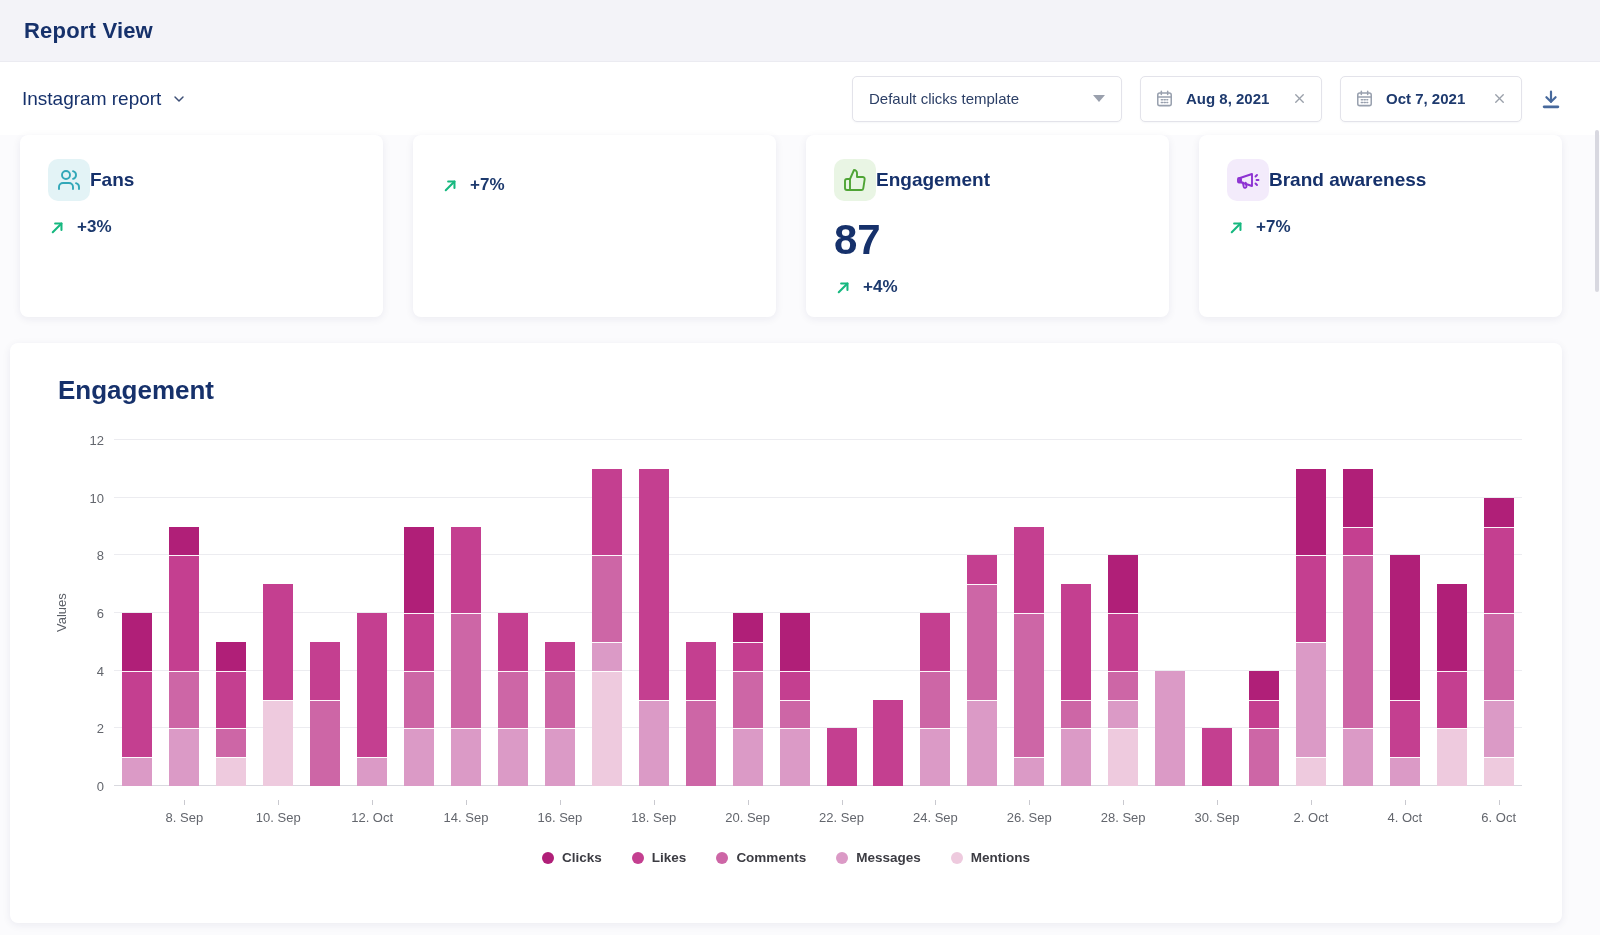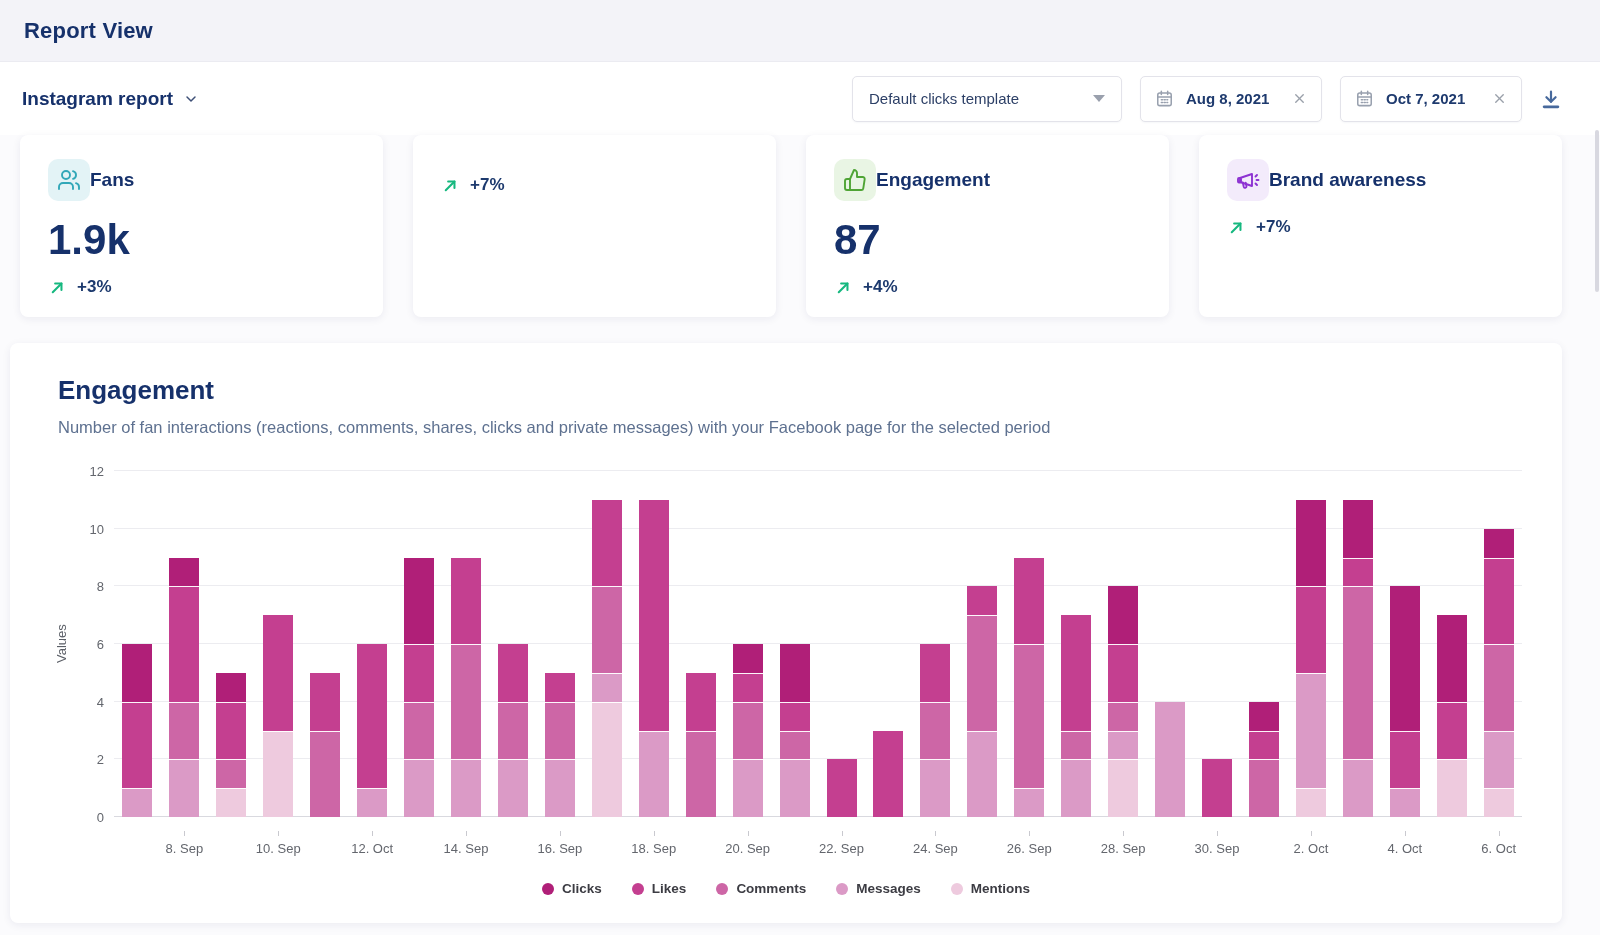--- a/index.html
+++ b/index.html
@@ -17,21 +17,21 @@
     display:flex; align-items:center; padding:0 24px;
   }
   .page-header h1 { font-size:22px; font-weight:600; color:#16316b; letter-spacing:.2px; }
 
   
   .toolbar {
     background:#fff; display:flex; align-items:center; justify-content:space-between;
     padding:14px 38px 14px 22px; height:73px;
   }
   .report-picker { display:flex; align-items:center; gap:10px; cursor:pointer; }
-  .report-picker .name { font-size:19px; font-weight:700; color:#16316b; }
+  .report-picker .name { font-size:19px; font-weight:400; color:#16316b; }
   .toolbar-right { display:flex; align-items:center; gap:18px; }
   .select-box {
     width:270px; height:46px; border:1px solid #e3e3ea; border-radius:5px; background:#fff;
     display:flex; align-items:center; justify-content:space-between; padding:0 16px; cursor:pointer;
     box-shadow:0 1px 2px rgba(30,40,90,.04);
   }
   .select-box .val { font-size:15px; color:#2c3f66; }
   .caret { width:0; height:0; border-left:6px solid transparent; border-right:6px solid transparent; border-top:7px solid #9aa0ad; }
   .date-box {
     height:46px; min-width:182px; border:1px solid #e3e3ea; border-radius:5px; background:#fff;
@@ -178,21 +178,20 @@
       <div class="icon-tile" style="background:#e3f3f6">
         <svg width="24" height="24" viewBox="0 0 24 24" fill="none" stroke="#31a7b8" stroke-width="1.9" stroke-linecap="round" stroke-linejoin="round">
             <path d="M16 21v-2a4 4 0 0 0-4-4H6a4 4 0 0 0-4 4v2"></path>
             <circle cx="9" cy="7" r="4"></circle>
             <path d="M22 21v-2a4 4 0 0 0-3-3.87"></path>
             <path d="M16 3.13a4 4 0 0 1 0 7.75"></path>
           </svg>
       </div>
       <span class="card-label">Fans</span>
     </div>
-    <div class="card-value">1.9k</div>
     <div class="card-delta">
       <span>
         <svg width="19" height="19" viewBox="0 0 24 24" fill="none" stroke="#16b87f" stroke-width="2.6" stroke-linecap="round" stroke-linejoin="round">
             <line x1="6" y1="18" x2="17" y2="7"></line>
             <polyline points="9 7 17 7 17 15"></polyline>
           </svg>
       </span>
       <span class="pct">+3%</span>
     </div>
   </div>
@@ -252,21 +251,20 @@
             <polyline points="9 7 17 7 17 15"></polyline>
           </svg>
       </span>
       <span class="pct">+7%</span>
     </div>
   </div>
 </div>
 
 <div class="chart-card">
   <h2>Engagement</h2>
-  <div class="chart-sub">Number of fan interactions (reactions, comments, shares, clicks and private messages) with your Facebook page for the selected period</div>
 
   <div class="chart-wrap">
     <div class="y-axis-title">Values</div>
     <div class="y-axis">
         <div class="y-tick" style="bottom: 0%;">0</div>
         <div class="y-tick" style="bottom: 16.6667%;">2</div>
         <div class="y-tick" style="bottom: 33.3333%;">4</div>
         <div class="y-tick" style="bottom: 50%;">6</div>
         <div class="y-tick" style="bottom: 66.6667%;">8</div>
         <div class="y-tick" style="bottom: 83.3333%;">10</div>

